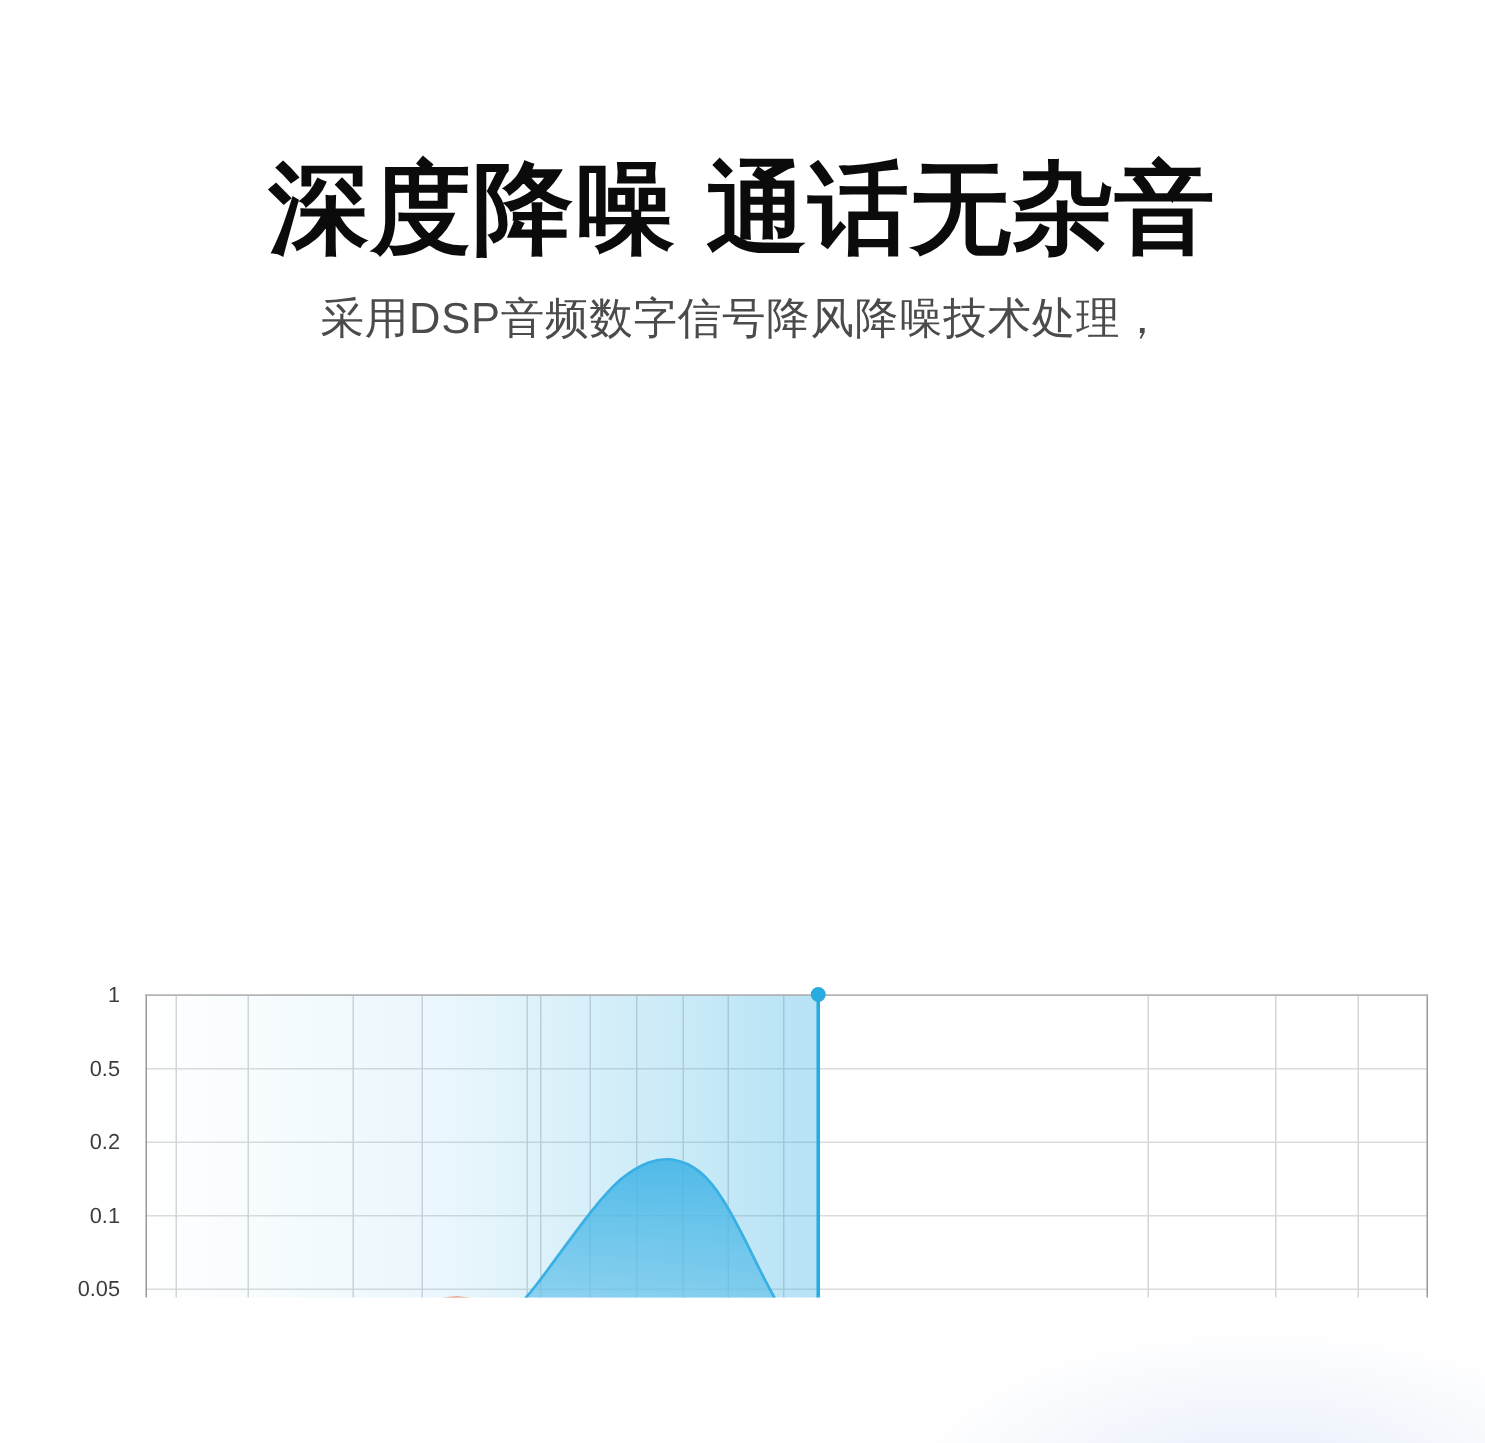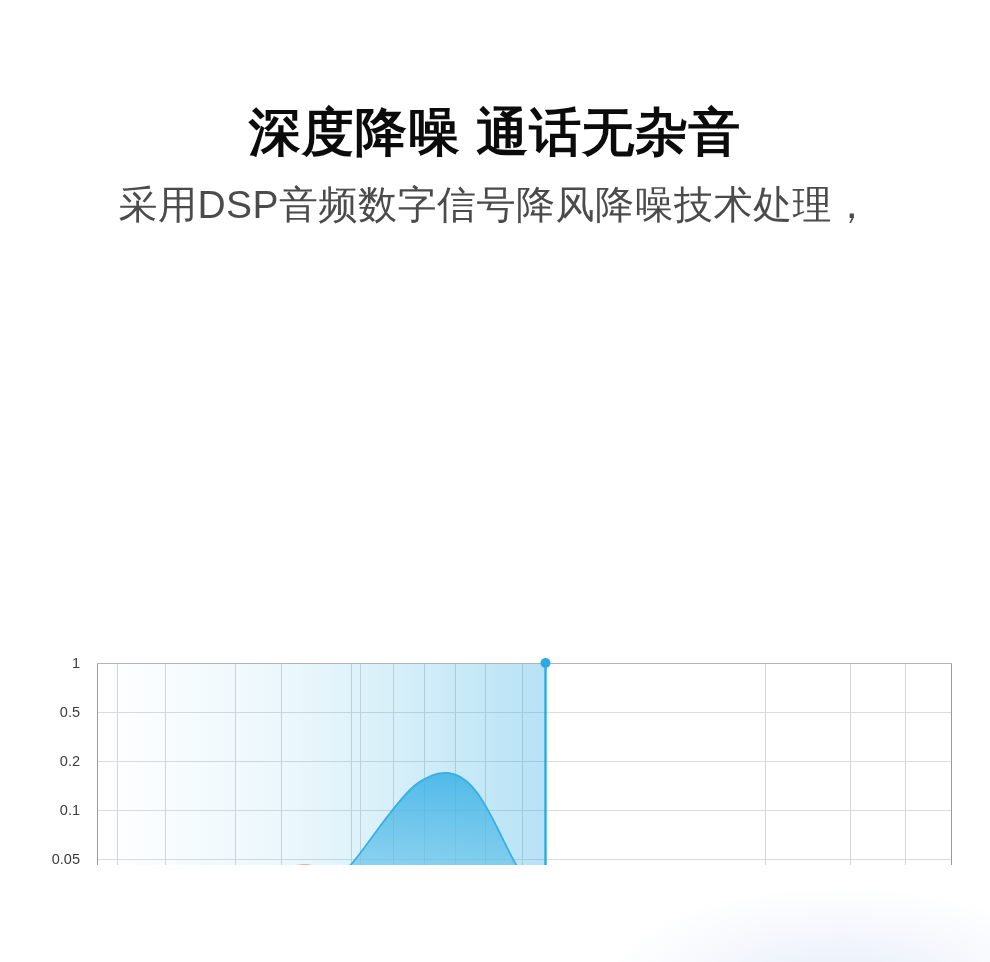--- a/index.html
+++ b/index.html
@@ -14,28 +14,28 @@
     position:relative;width:990px;height:962px;
     background:
       radial-gradient(ellipse 340px 150px at 840px 990px, rgba(210,222,245,.55) 0%, rgba(255,255,255,0) 70%),
       #ffffff;
   }
 
   
   .hero{position:absolute;left:0;top:0;width:990px;text-align:center;}
   .hero-title{
     margin:0;padding-top:104px;
-    font-size:52px;line-height:1.08;
+    font-size:67px;line-height:1.08;
     font-weight:bold;color:#0b0b0b;
     letter-spacing:1px;
     font-family:"Liberation Sans","DejaVu Sans",sans-serif;
   }
   .hero-sub{
     margin:0;padding-top:16px;
-    font-size:39px;line-height:1.5;
+    font-size:29px;line-height:1.5;
     color:#4b4b4b;font-weight:normal;
     letter-spacing:.5px;
   }
   .hero-sub span{display:block;}
 
   
   .chart-wrap{position:absolute;left:0;top:320px;width:990px;height:545px;}
   .chart-svg{display:block;}
   .ytick{font-size:14.5px;fill:#3c3c3c;text-anchor:end;}
   .xtick{font-size:15px;fill:#2b2b2b;text-anchor:middle;}

